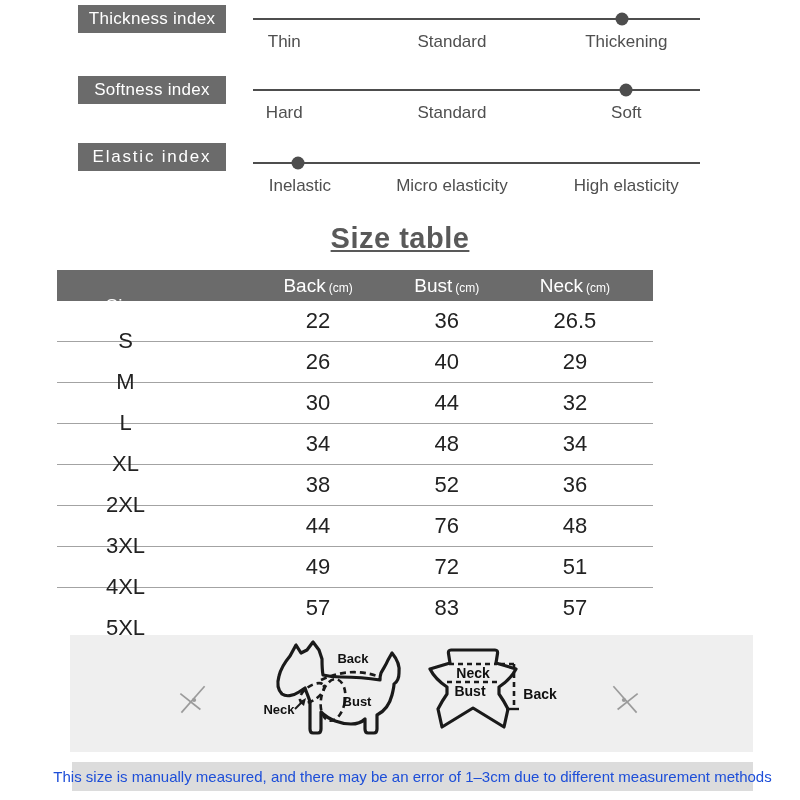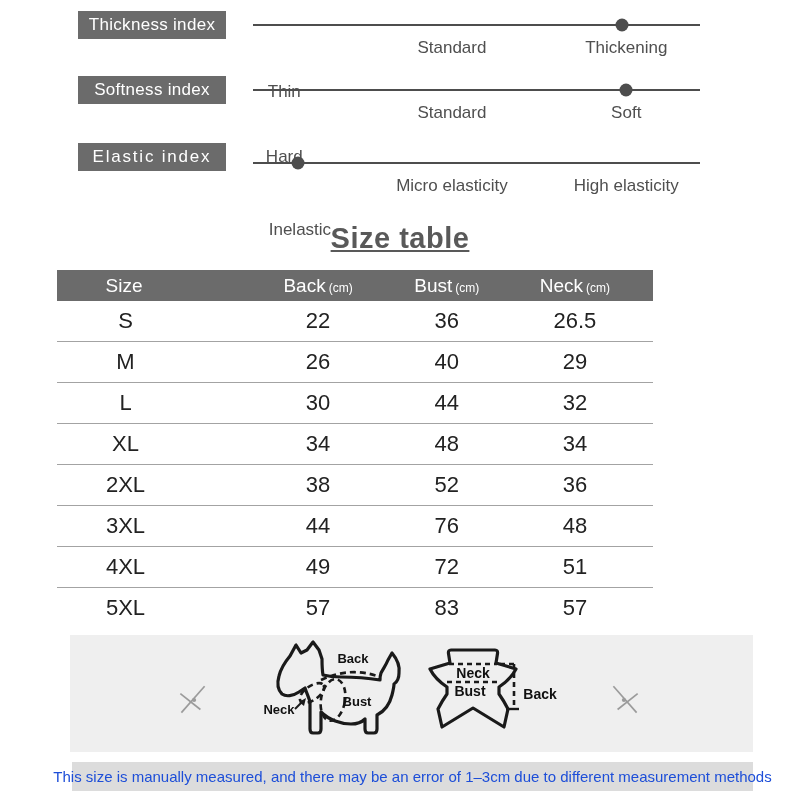--- a/index.html
+++ b/index.html
@@ -20,21 +20,21 @@
   .track{position:absolute;left:253px;top:0;width:447px;height:60px;}
   .line{position:absolute;left:0;right:0;top:13px;height:2px;background:#4d4d4d;}
   .dot{
     position:absolute;top:14px;width:13px;height:13px;border-radius:50%;
     background:#4d4d4d;transform:translate(-50%,-50%);
   }
   .tick{
     position:absolute;top:27px;transform:translateX(-50%);
     font-size:17px;color:#4f4f4f;white-space:nowrap;
   }
-  .t0{left:7%;margin-top:44px;} .t1{left:44.5%;} .t2{left:83.5%;}
+  .t0{left:7%;} .t1{left:44.5%;} .t2{left:83.5%;}
   .row-elastic .t0{left:10.5%;}
   .row-elastic .line{top:19px;} .row-elastic .dot{top:20px;} .row-elastic .tick{top:33px;}
 
   
   .table-title{
     position:absolute;left:0;top:222px;width:800px;text-align:center;
     font-size:29px;font-weight:bold;color:#595959;letter-spacing:0.5px;text-decoration:underline;
   }
   .size-table{position:absolute;left:57px;top:270px;width:596px;}
   .thead{position:relative;height:31px;background:#6b6b6b;}
@@ -42,21 +42,21 @@
     position:absolute;top:50%;transform:translate(-50%,-50%);
     color:#ffffff;font-size:19px;white-space:nowrap;
   }
   .hc .unit{font-size:12px;margin-left:3px;}
   .tr{position:relative;height:40px;border-bottom:1px solid #a3a3a3;}
   .tr.last{border-bottom:none;}
   .tc{
     position:absolute;top:50%;transform:translate(-50%,-50%);
     font-size:22px;color:#222222;white-space:nowrap;
   }
-  .c1{left:11.5%;} .c2{left:43.8%;} .c3{left:65.4%;} .c4{left:86.9%;}
+  .c1{left:11.5%;margin-top:20px;} .c2{left:43.8%;} .c3{left:65.4%;} .c4{left:86.9%;}
 
   
   .diagram-panel{
     position:absolute;left:70px;top:635px;width:683px;height:117px;
     background:#efefef;
   }
   .dog-svg{position:absolute;left:183px;top:-2px;}
   .garment-svg{position:absolute;left:348px;top:2px;}
   .arrow{position:absolute;top:46px;width:38px;height:38px;cursor:pointer;}
   .arrow-left{left:104px;}
@@ -68,21 +68,21 @@
   .footer-note{
     position:absolute;left:72px;top:762px;width:681px;height:29px;
     background:#dcdcdc;color:#1d4ed8;font-size:15px;
     display:flex;align-items:center;justify-content:center;
     white-space:nowrap;
   }
 </style>
 </head>
 <body>
 
-<div class="index-row" style="top:11px">
+<div class="index-row" style="top:5px">
   <div class="chip">Thickness index</div>
   <div class="track">
     <div class="line"></div>
     <div class="dot" style="left: 82.5%;"></div>
     <span class="tick t0">Thin</span>
     <span class="tick t1">Standard</span>
     <span class="tick t2">Thickening</span>
   </div>
 </div>
 

